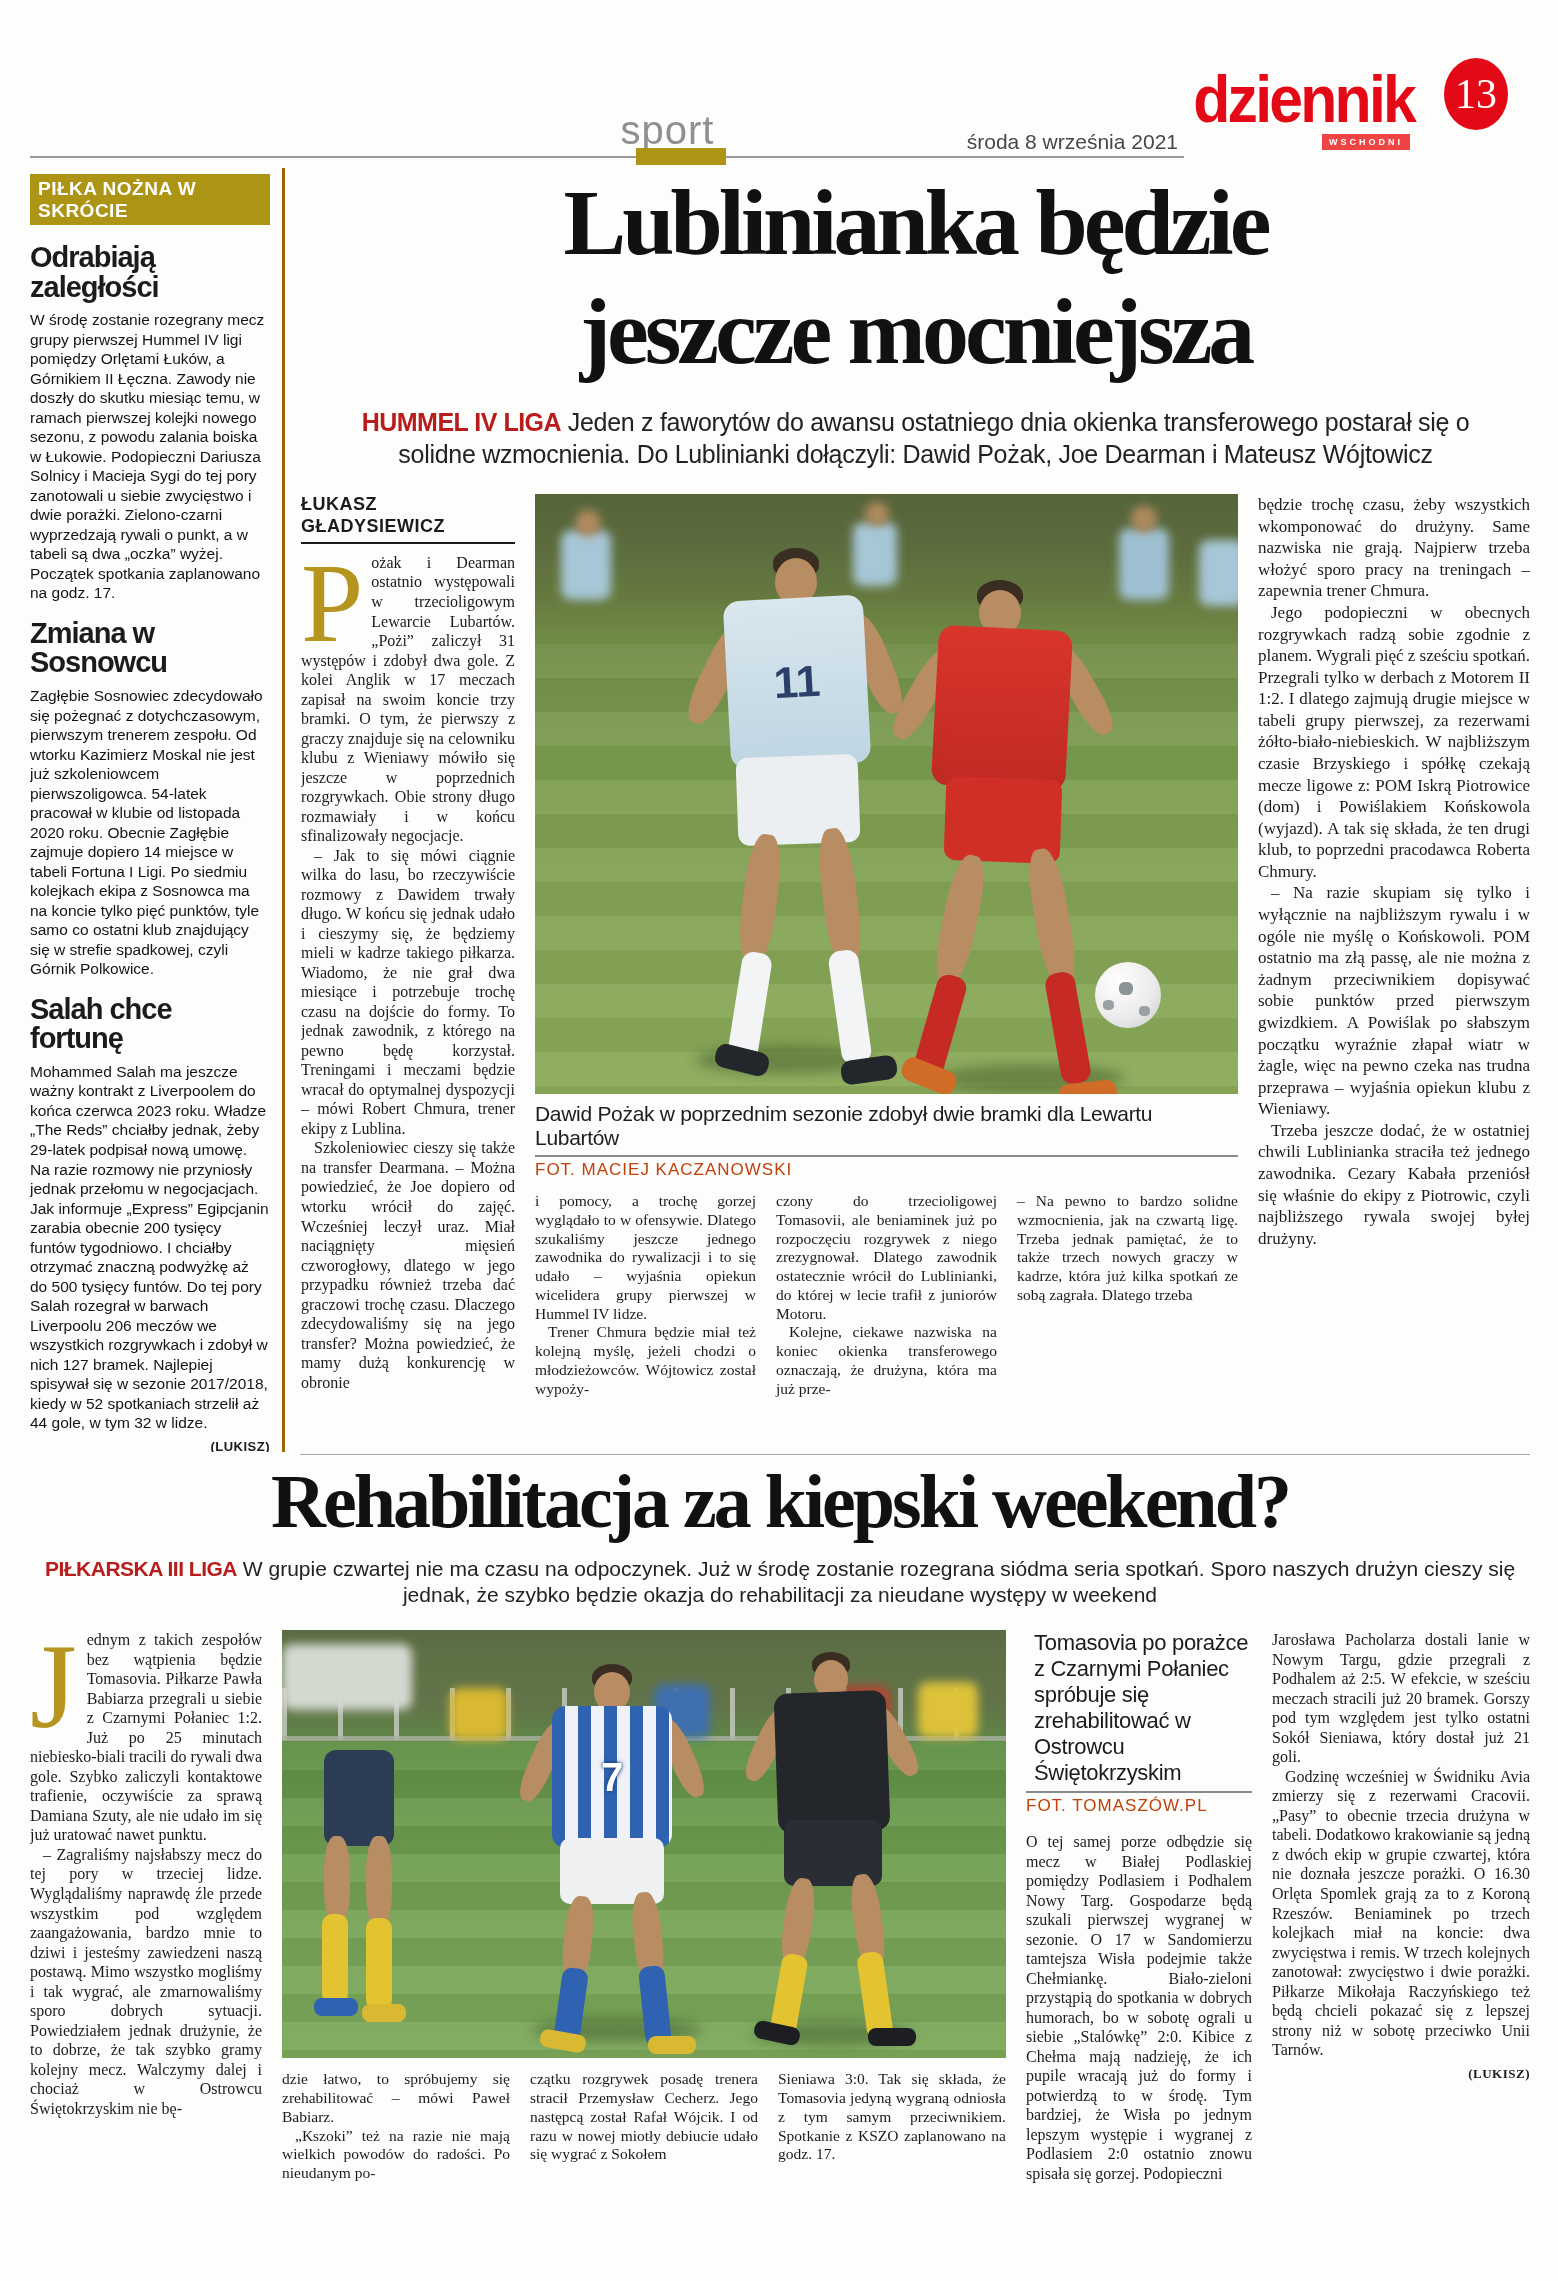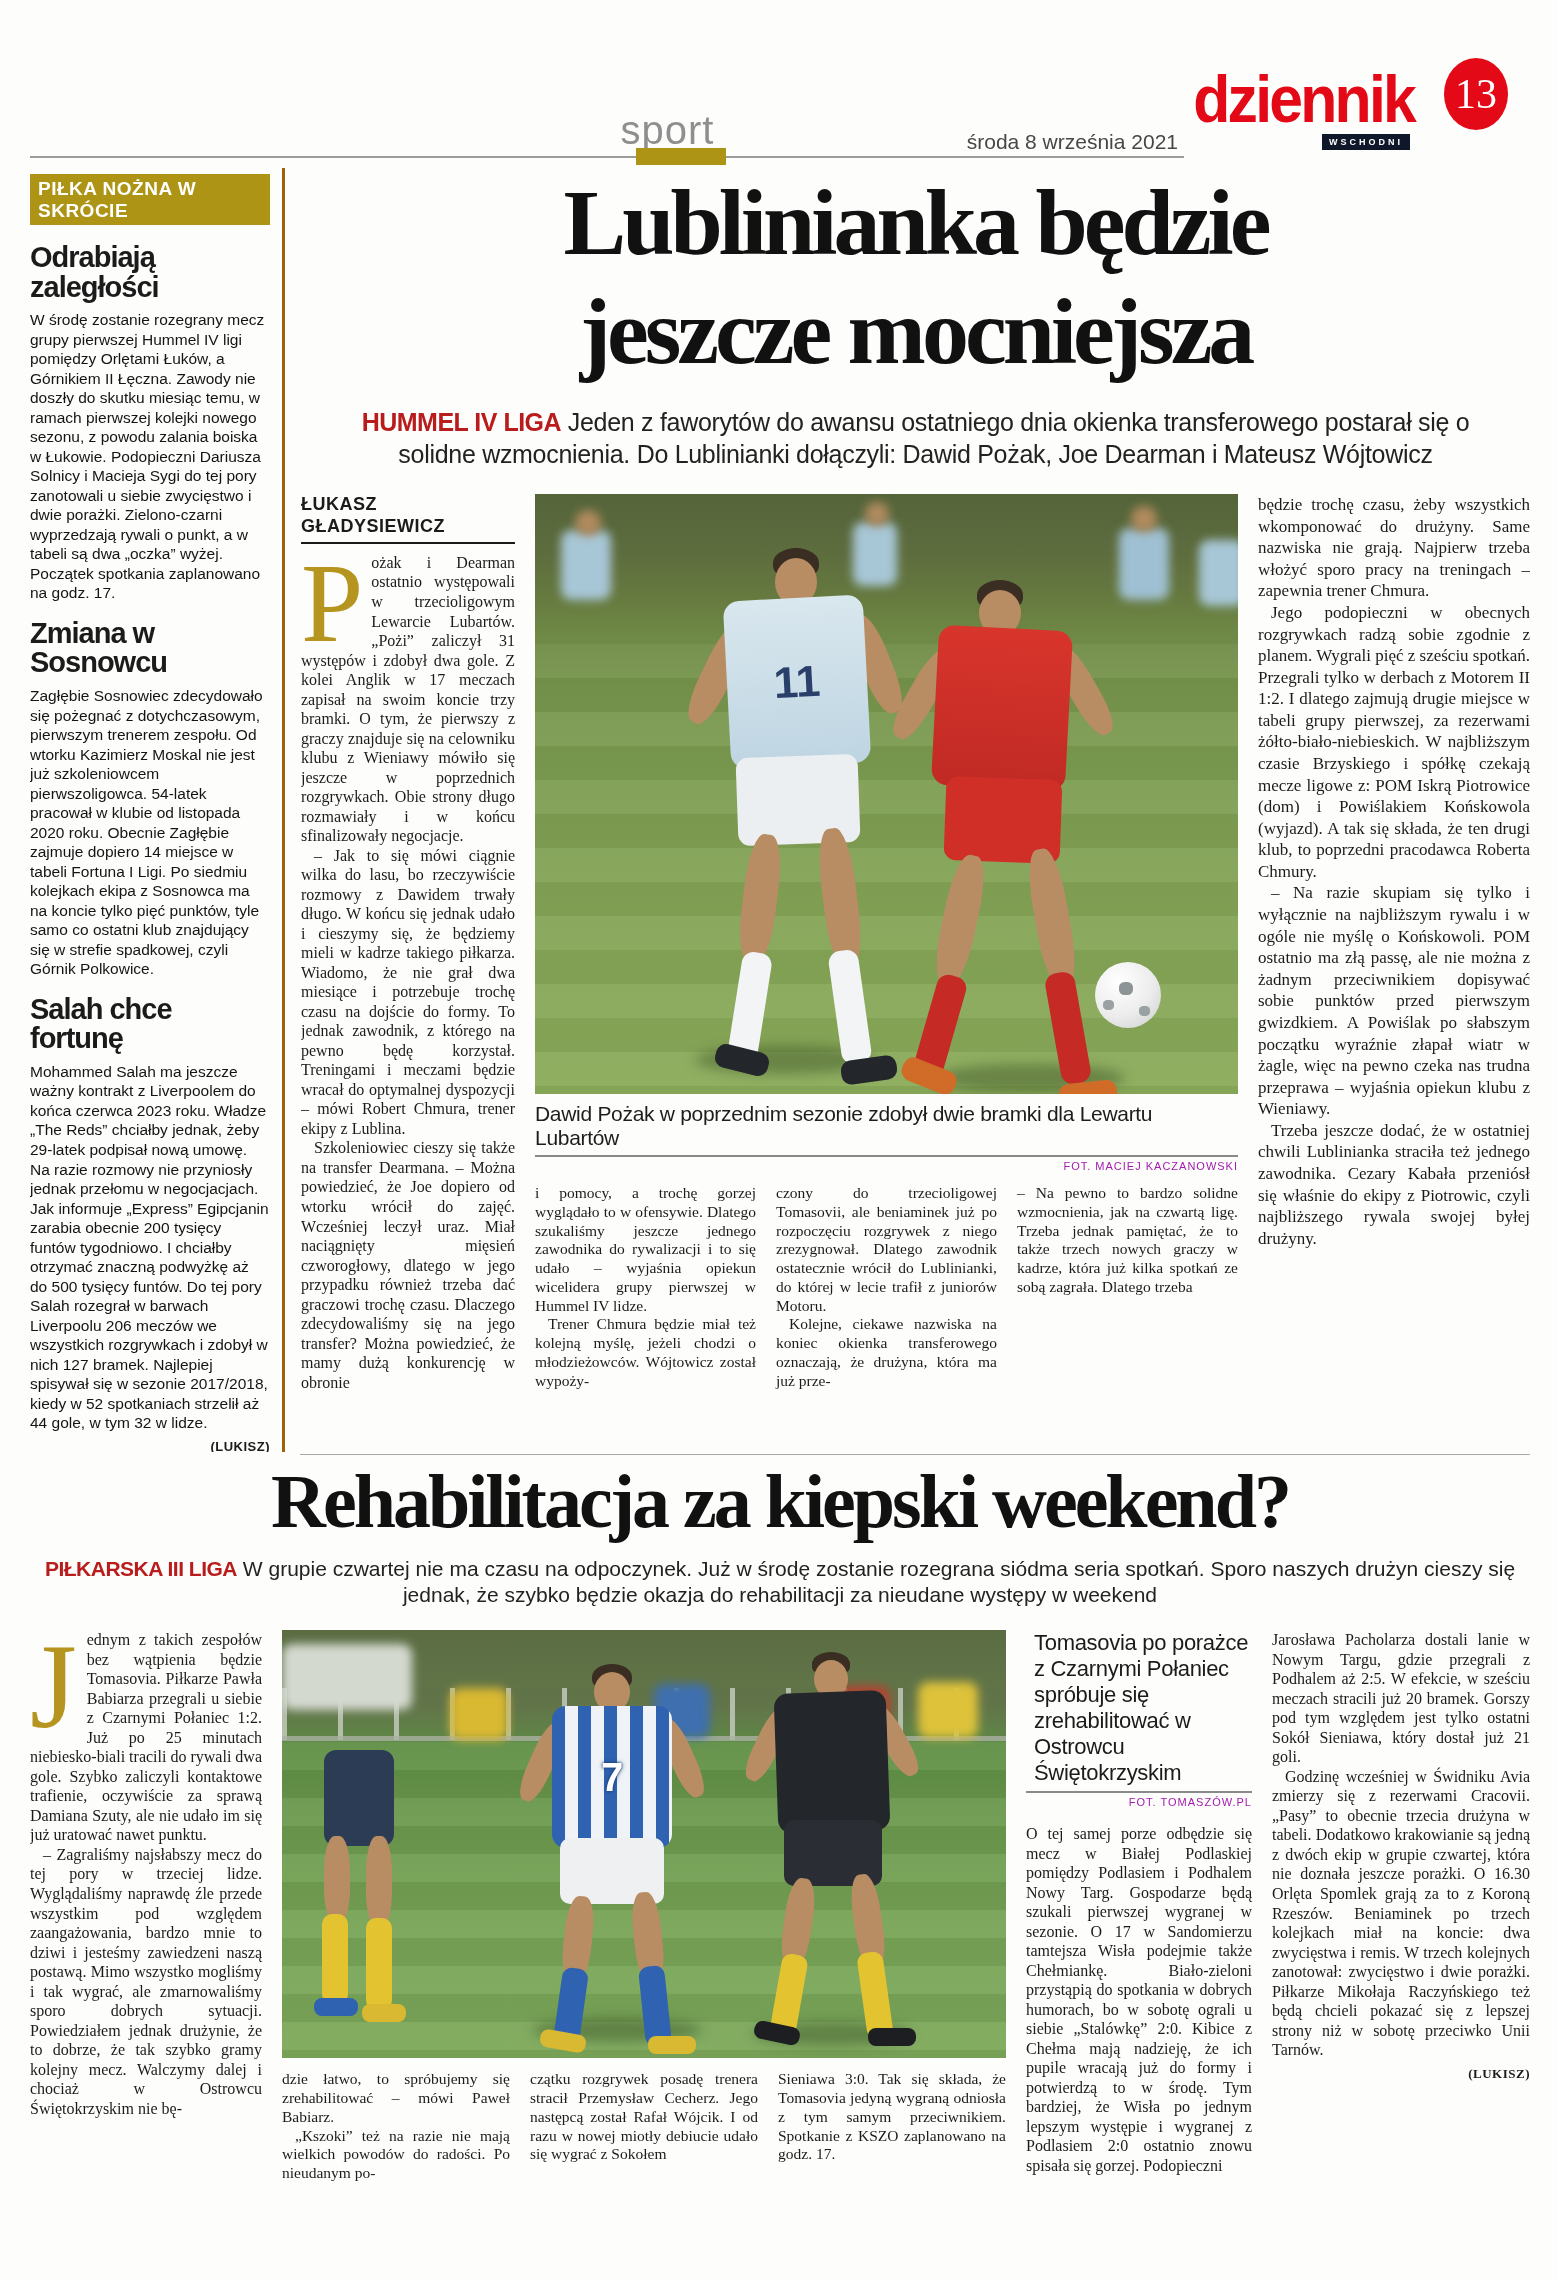--- a/index.html
+++ b/index.html
@@ -7,21 +7,21 @@
         font-family:"Liberation Sans",sans-serif;color:#1b1b1b;overflow:hidden;}
   
   .hdr{position:absolute;top:0;left:30px;right:28px;height:168px;}
   .hdr-rule{position:absolute;top:156px;left:0;right:346px;border-top:2px solid #9b9b9b;}
   .sport{position:absolute;top:108px;left:0;width:1275px;text-align:center;
          font-size:40px;color:#8f8f8f;letter-spacing:1px;}
   .sport-tick{position:absolute;top:148px;left:606px;width:90px;height:17px;background:#ad9414;}
   .hdr-date{position:absolute;top:130px;right:352px;font-size:21px;color:#474747;}
   .logo{position:absolute;top:66px;right:116px;font-size:66px;font-weight:800;color:#e30917;
         letter-spacing:-3px;line-height:1;transform:scaleX(.92);transform-origin:right;}
-  .logo-sub{position:absolute;top:134px;right:120px;background:#0f172a;color:#fff;
+  .logo-sub{position:absolute;top:134px;right:120px;background:#ef4444;color:#fff;
             font-size:9px;font-weight:700;letter-spacing:3px;padding:3px 7px;}
   .page-circle{position:absolute;top:58px;right:22px;width:64px;height:72px;border-radius:50%;
                background:#e30917;color:#fff;display:flex;align-items:center;justify-content:center;
                font-family:"Liberation Serif",serif;font-size:42px;}
   
   .top-zone{position:absolute;top:168px;left:30px;right:28px;height:1284px;display:flex;overflow:hidden;}
   .brief{width:240px;flex:none;padding-right:12px;border-right:3px solid #a16207;margin-right:16px;}
   .badge{display:inline-block;background:#ad9414;color:#fff;font-weight:700;font-size:19px;
          letter-spacing:.5px;padding:4px 8px 3px;margin:6px 0 2px;}
   .brief h3{font-size:29px;letter-spacing:-1px;margin:16px 0 8px;line-height:1.02;}
@@ -41,21 +41,21 @@
   .c-a1-1{width:214px;flex:none;}
   .c-a1-5{width:272px;flex:none;font-size:17px;line-height:1.27;}
   .a1-mid{flex:1;min-width:0;display:flex;flex-direction:column;}
   .byline{font-size:18px;font-weight:700;letter-spacing:.5px;border-bottom:2px solid #1a1a1a;
           padding-bottom:4px;margin-bottom:9px;font-family:"Liberation Sans",sans-serif;}
   .dropcap{float:left;font-family:"Liberation Serif",serif;color:#b5951f;font-size:112px;
            line-height:.8;padding:6px 8px 0 0;}
   .dropcap.j{font-size:120px;line-height:.72;padding:14px 10px 0 0;}
   .caption{font-size:21px;letter-spacing:-.3px;color:#1d1d1d;margin-top:8px;}
   .cap-rule{border-top:2px solid #8a8a8a;margin:5px 0 3px;}
-  .photo-credit{font-size:11px;color:#a21caf;text-align:right;letter-spacing:1px;}
+  .photo-credit{font-size:17px;color:#c2410c;letter-spacing:1px;}
   .mid-cols{display:flex;gap:20px;margin-top:12px;flex:1;overflow:hidden;}
   .mid-cols .serif-col{flex:1;min-width:0;font-size:15.5px;line-height:1.21;}
   .sect-rule{position:absolute;top:1454px;left:300px;right:28px;border-top:1px solid #a8a8a8;}
   
   .a2{position:absolute;top:1462px;left:30px;right:28px;height:815px;overflow:hidden;}
   .hl2{font-family:"Liberation Serif","DejaVu Serif",serif;font-weight:600;text-align:center;
        font-size:76px;letter-spacing:-3px;margin:0;line-height:1.05;color:#111;}
   .lead2{text-align:center;font-size:21px;line-height:1.25;margin:14px 10px 0;color:#222;}
   .a2-body{display:flex;gap:20px;margin-top:22px;height:652px;overflow:hidden;}
   .c-a2-1{width:232px;flex:none;}

